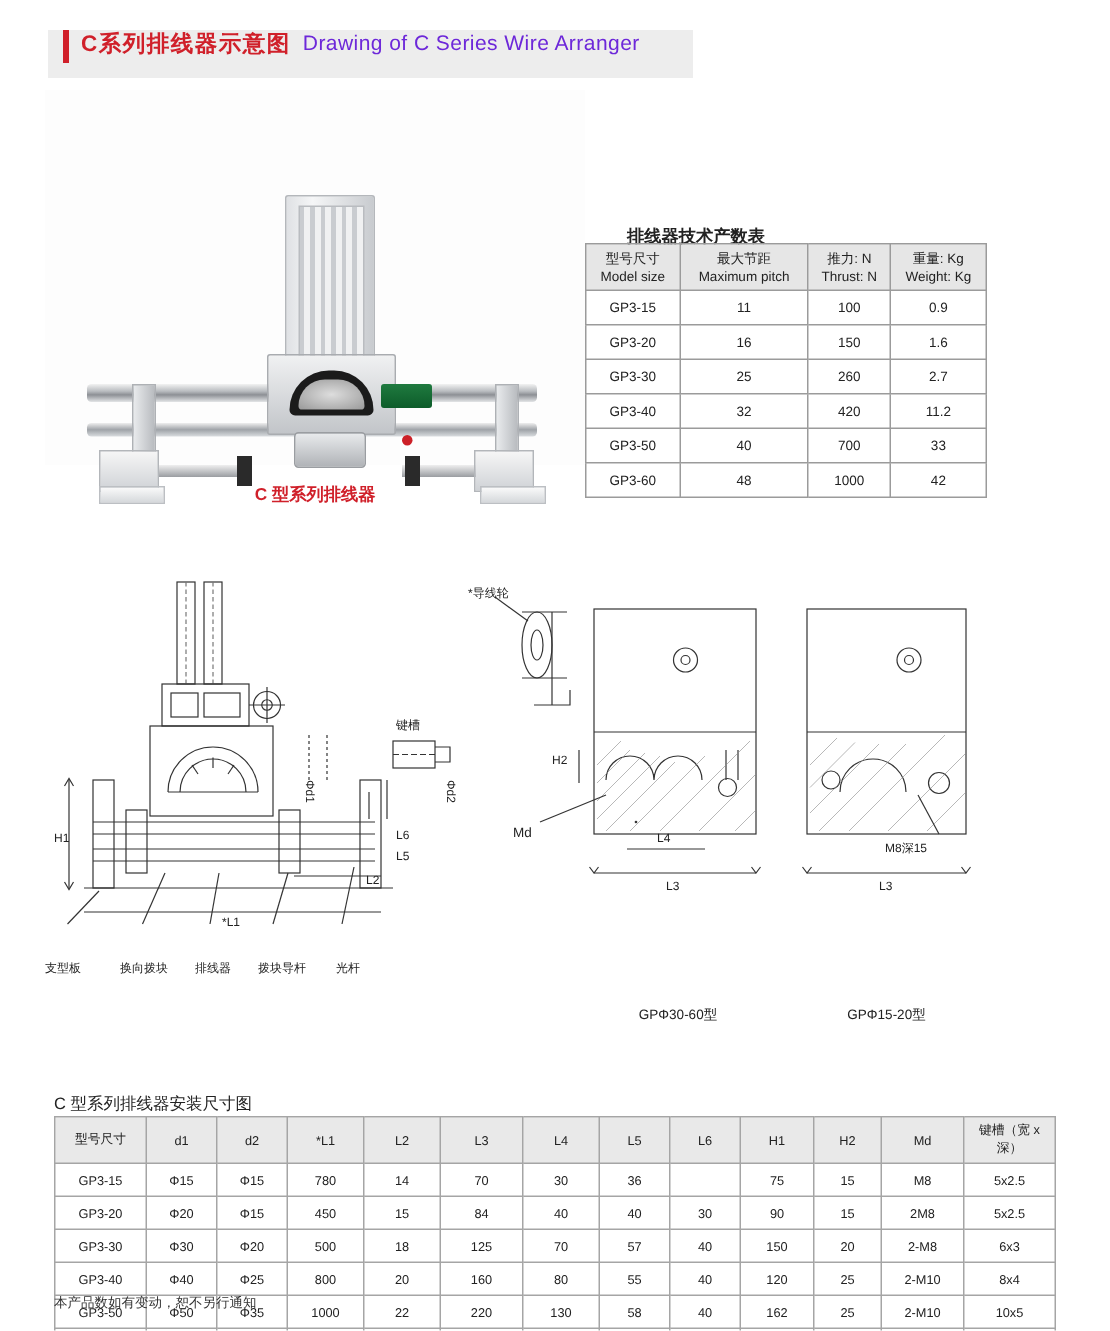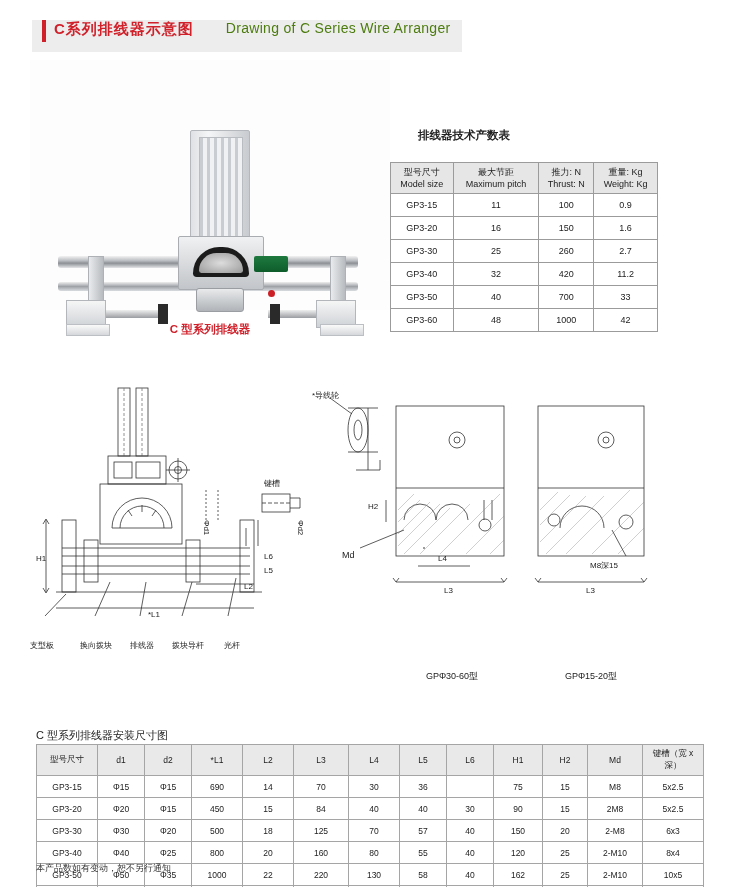--- a/index.html
+++ b/index.html
@@ -17,21 +17,21 @@
     background:#ededed;
     display:flex;align-items:flex-start;
   }
   .header .bar{
     width:4px;height:22px;background:#d0202a;margin-left:10px;margin-right:8px;
   }
   .header .cn{
     font-size:15px;font-weight:bold;color:#d0202a;letter-spacing:1px;
   }
   .header .en{
-    font-size:14px;color:#4d7c0f;margin-left:32px;letter-spacing:0.3px;
+    font-size:14px;color:#6d28d9;margin-left:8px;letter-spacing:0.3px;
   }
 
   
   .photo-wrap{
     position:absolute;left:30px;top:60px;width:360px;height:250px;
   }
   .photo{
     position:absolute;left:0;top:0;width:360px;height:250px;
     background:#fdfdfd;
   }
@@ -121,21 +121,21 @@
     background:linear-gradient(#fafafa,#d5d8db);border:1px solid #bcbfc3;
   }
 
   .photo-caption{
     position:absolute;left:30px;top:322px;width:360px;
     text-align:center;font-size:11.5px;color:#d0202a;font-weight:bold;
   }
 
   
   .spec-title{
-    position:absolute;left:418px;top:128px;font-size:11.5px;font-weight:bold;color:#222;
+    position:absolute;left:418px;top:150px;font-size:11.5px;font-weight:bold;color:#222;
   }
   table.spec{
     position:absolute;left:390px;top:162px;width:268px;
     border-collapse:collapse;font-size:9px;
   }
   table.spec th,table.spec td{
     border:1px solid #9b9b9b;text-align:center;padding:3px 2px;color:#222;
   }
   table.spec th{background:#e6e6e6;font-weight:normal;line-height:1.35;}
   table.spec td{background:#fff;height:16px;}
@@ -433,21 +433,21 @@
       <th style="width:42px">H2</th>
       <th style="width:52px">Md</th>
       <th>键槽（宽 x 深）</th>
     </tr>
   </thead>
   <tbody>
     <tr>
       <td>GP3-15</td>
       <td>Φ15</td>
       <td>Φ15</td>
-      <td>690</td>
+      <td>780</td>
       <td>14</td>
       <td>70</td>
       <td>30</td>
       <td>36</td>
       <td></td>
       <td>75</td>
       <td>15</td>
       <td>M8</td>
       <td>5x2.5</td>
     </tr>

